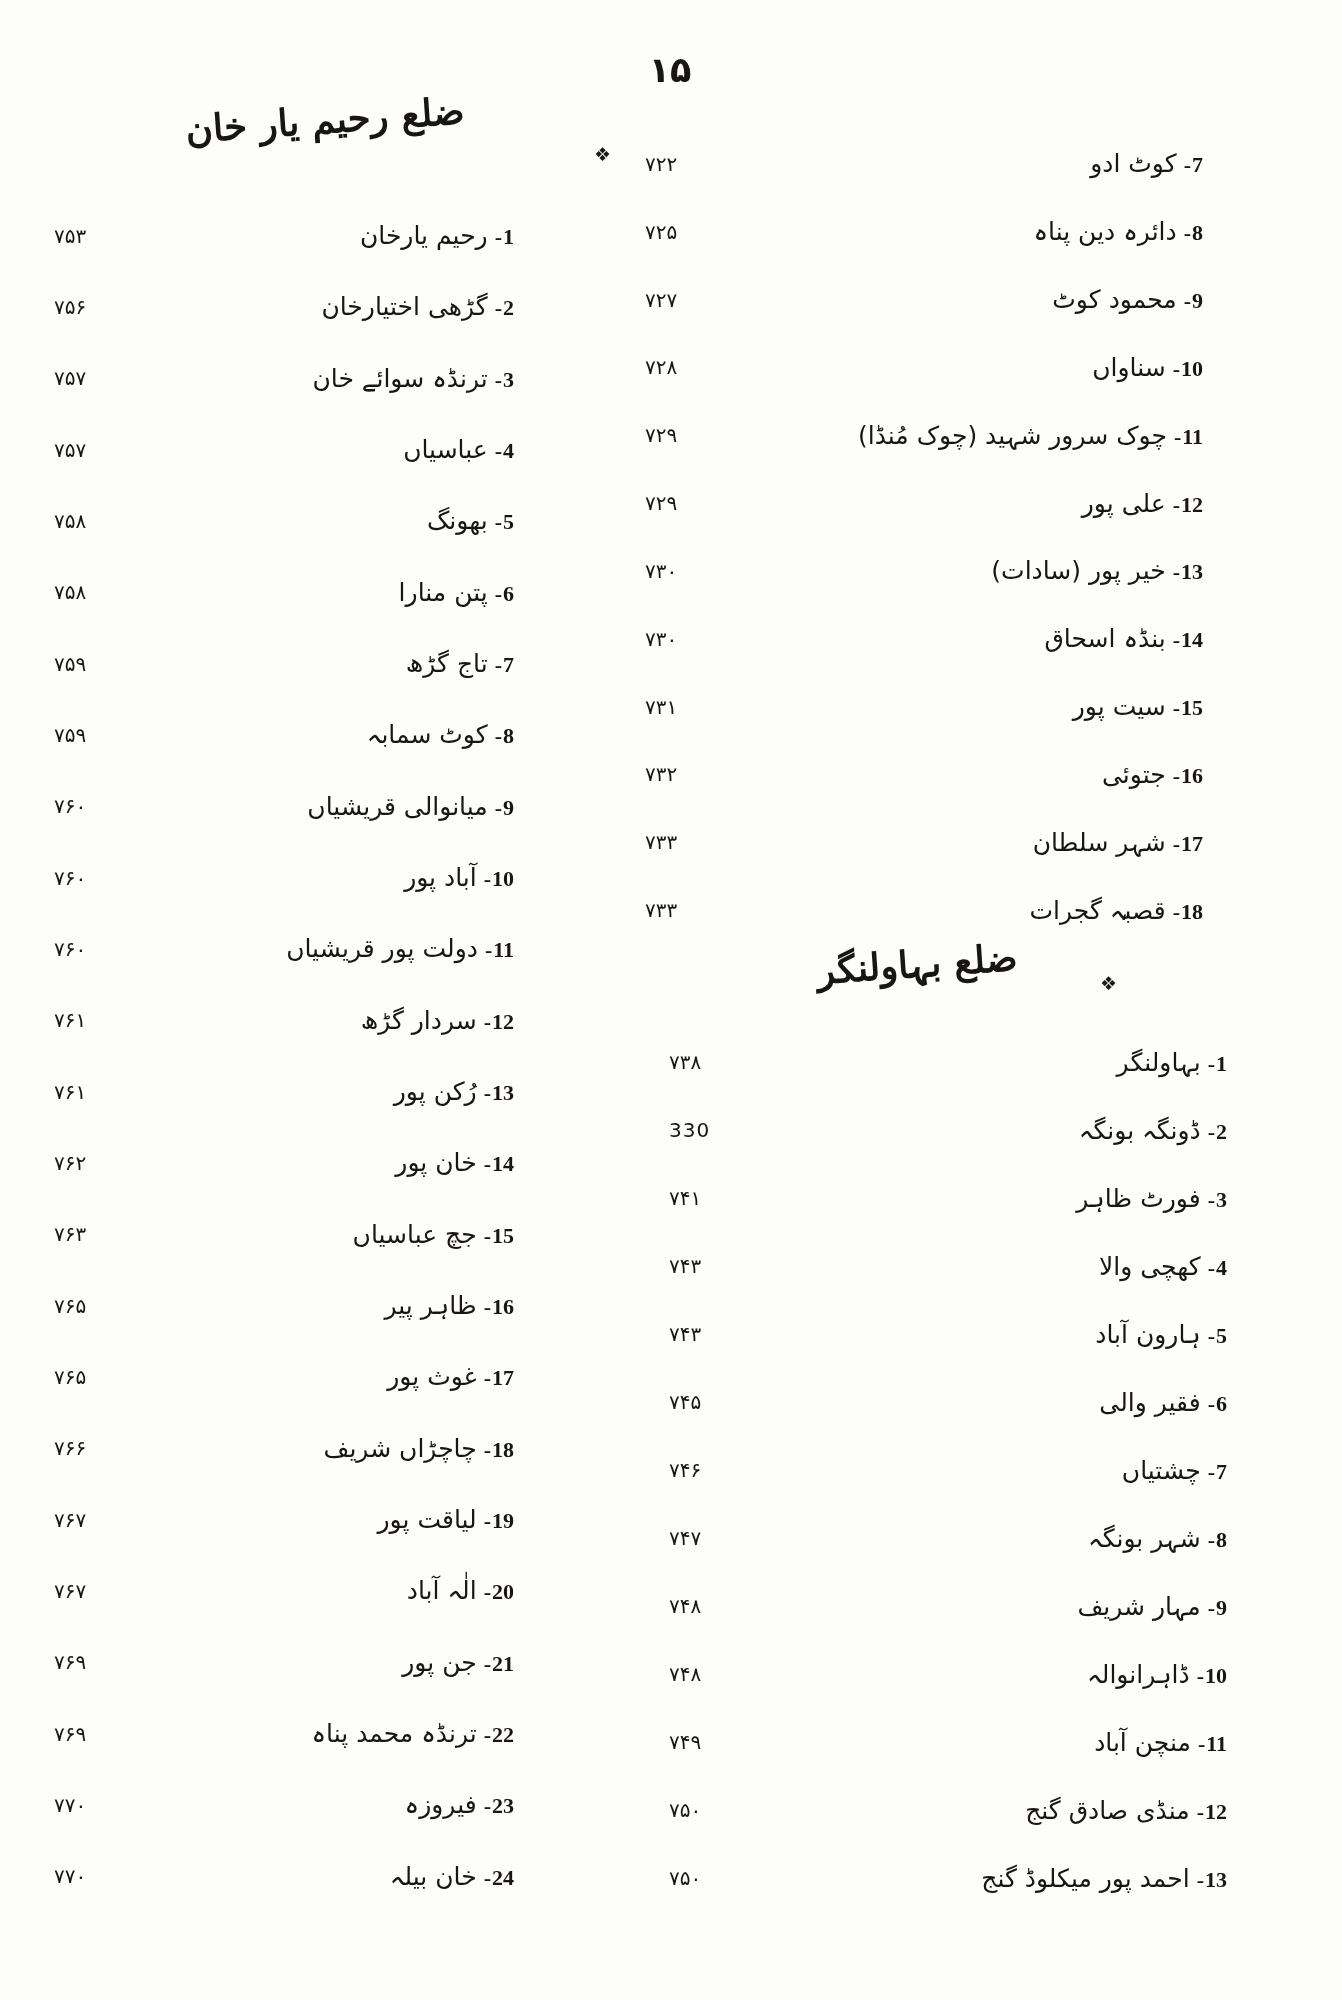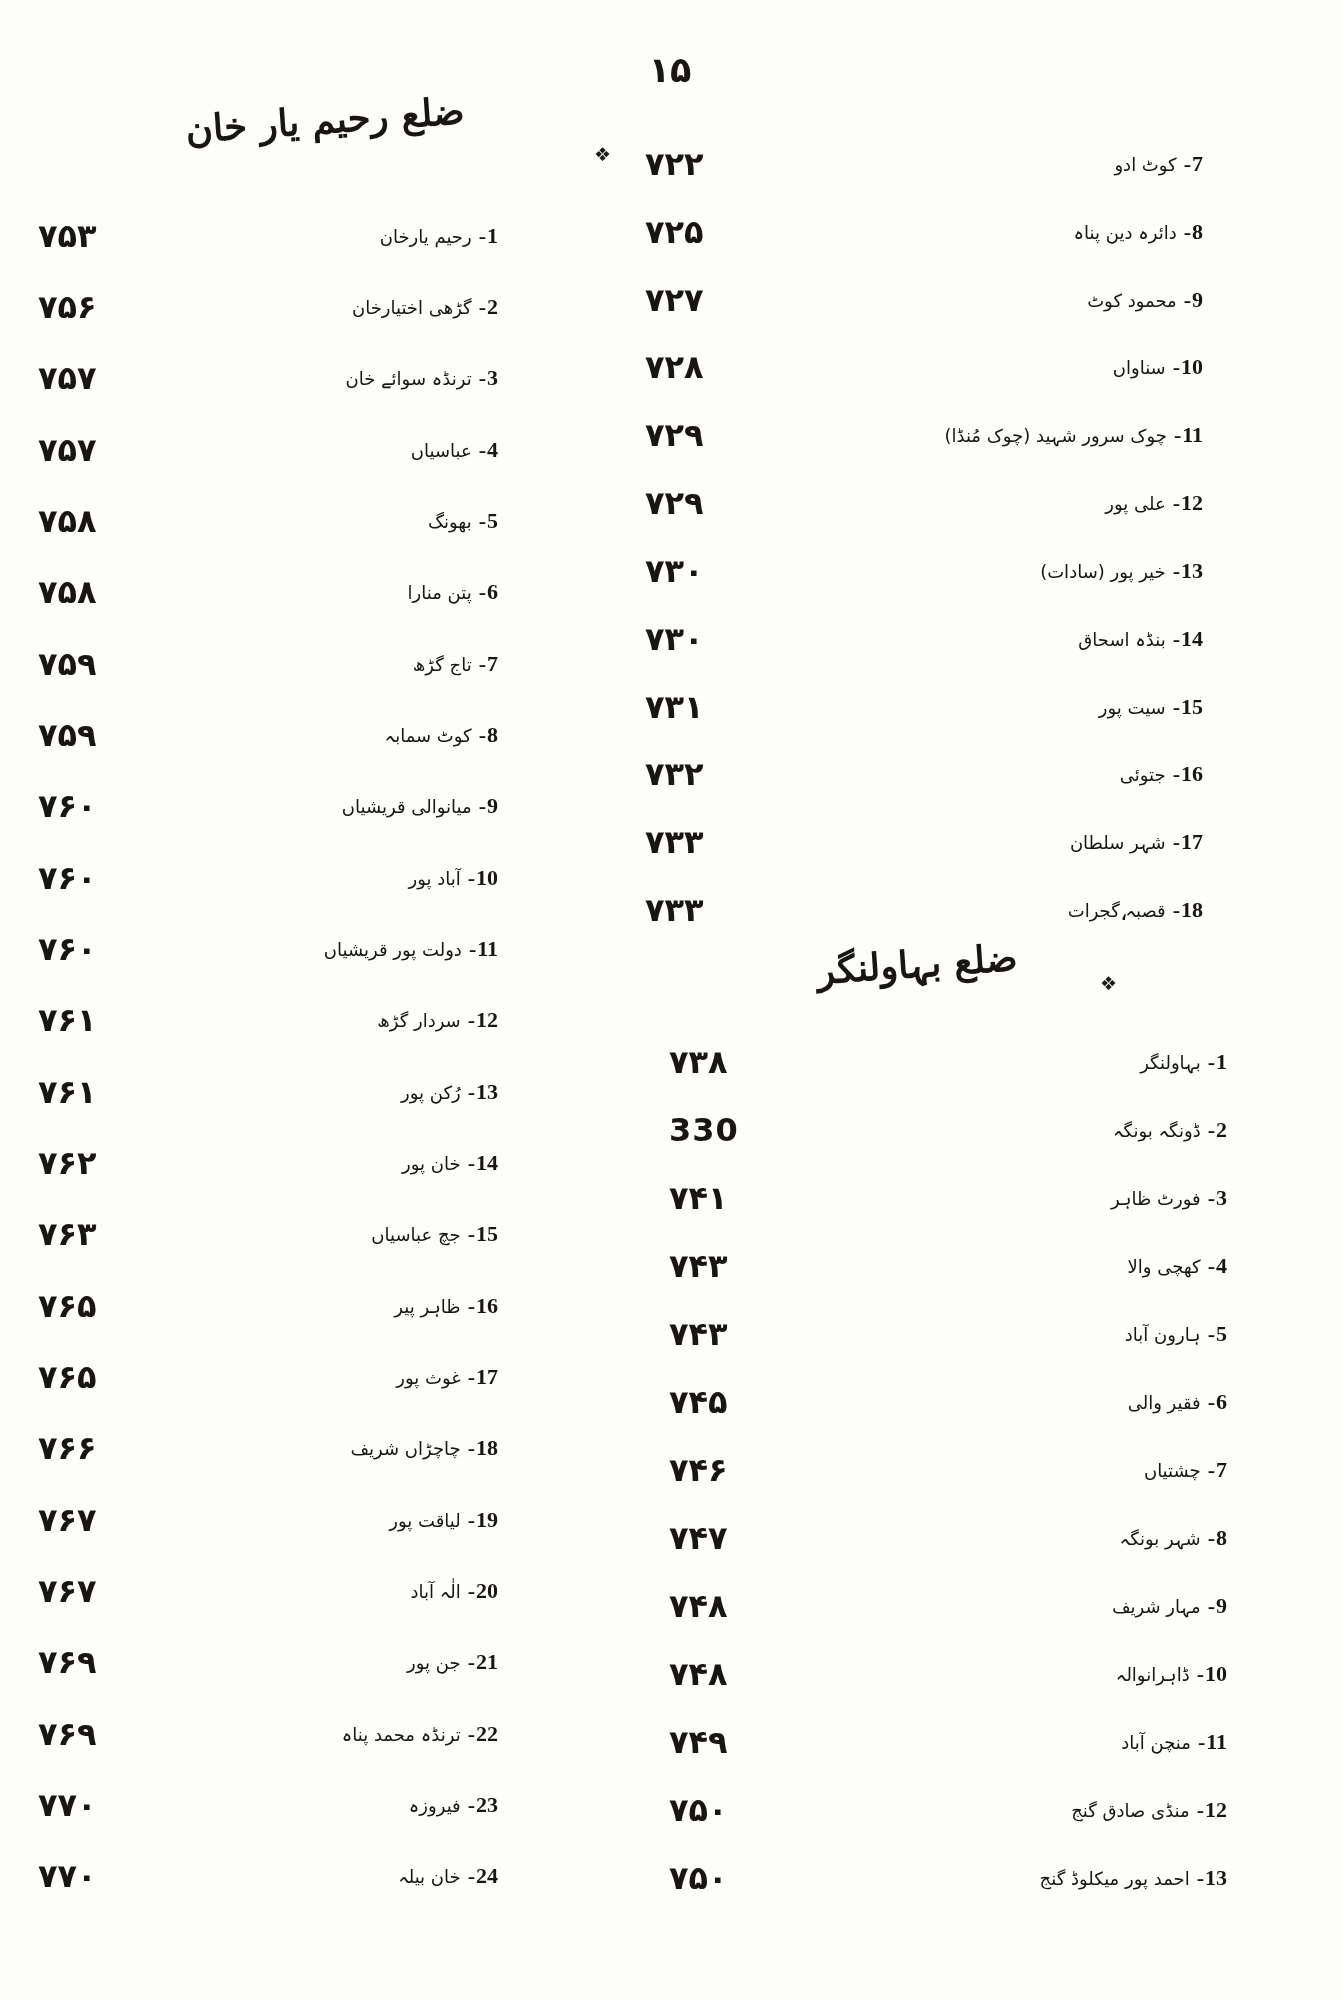--- a/index.html
+++ b/index.html
@@ -20,35 +20,35 @@
     font-family:"DejaVu Serif","Liberation Serif",serif;
     white-space:nowrap;direction:rtl;
   }
   #hdr-left{top:98px;left:170px;width:310px;}
   #hdr-right{top:942px;left:792px;width:250px;}
   .ornament{position:absolute;font-size:19px;color:#1c1a18;}
   #orn-top{top:143px;left:594px;}
   #orn-bottom{top:972px;left:1100px;}
   #comma-mark{position:absolute;top:898px;left:1120px;font-size:24px;}
   .toc-col{position:absolute;display:flex;flex-direction:column;}
-  #col-left{top:200px;left:38px;width:460px;height:1712px;}
+  #col-left{top:200px;left:54px;width:460px;height:1712px;}
   #col-right-a{top:130px;left:645px;width:558px;height:814px;}
   #col-right-b{top:1028px;left:645px;width:558px;height:884px;margin-left:24px;}
   .trow{
     flex:1 1 0;display:flex;align-items:center;justify-content:space-between;
   }
   .pgn{
-    width:95px;text-align:left;font-size:32px;font-weight:bold;
+    width:95px;text-align:left;font-size:20px;font-weight:normal;
     letter-spacing:1px;direction:ltr;
   }
   .entry{
     display:flex;align-items:baseline;gap:7px;direction:ltr;
   }
   .place{
-    font-size:18px;direction:rtl;unicode-bidi:isolate;
+    font-size:25px;direction:rtl;unicode-bidi:isolate;
     font-family:"DejaVu Sans","Liberation Sans",sans-serif;
   }
   .sn{
     font-size:22px;direction:ltr;unicode-bidi:isolate;white-space:nowrap;
     font-family:"Liberation Serif","DejaVu Serif",serif;font-weight:bold;
   }
   .sn .dash{font-style:normal;margin-right:1px;}
 </style>
 </head>
 <body>

